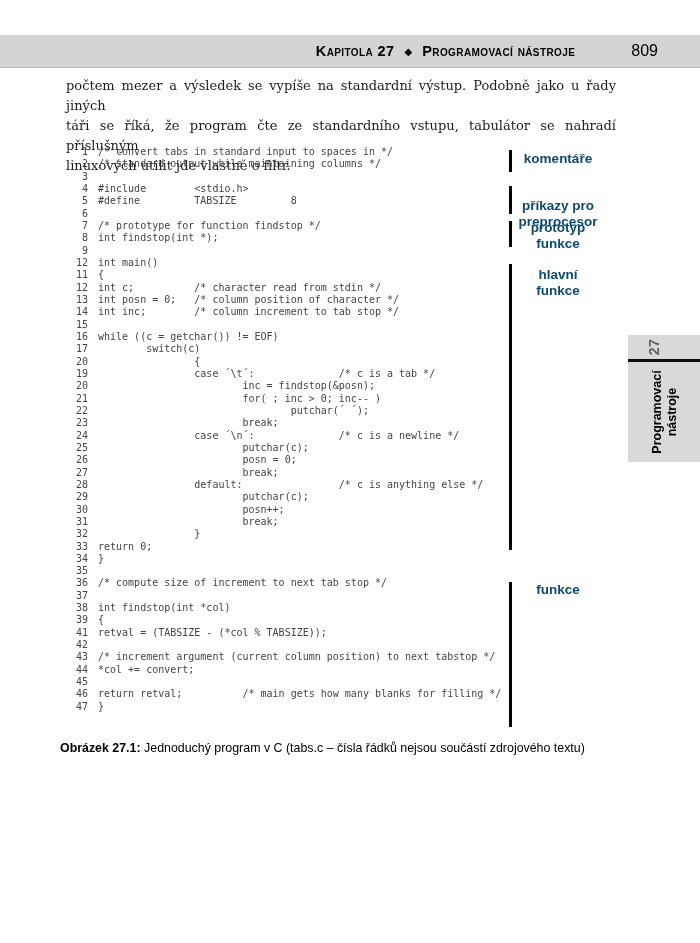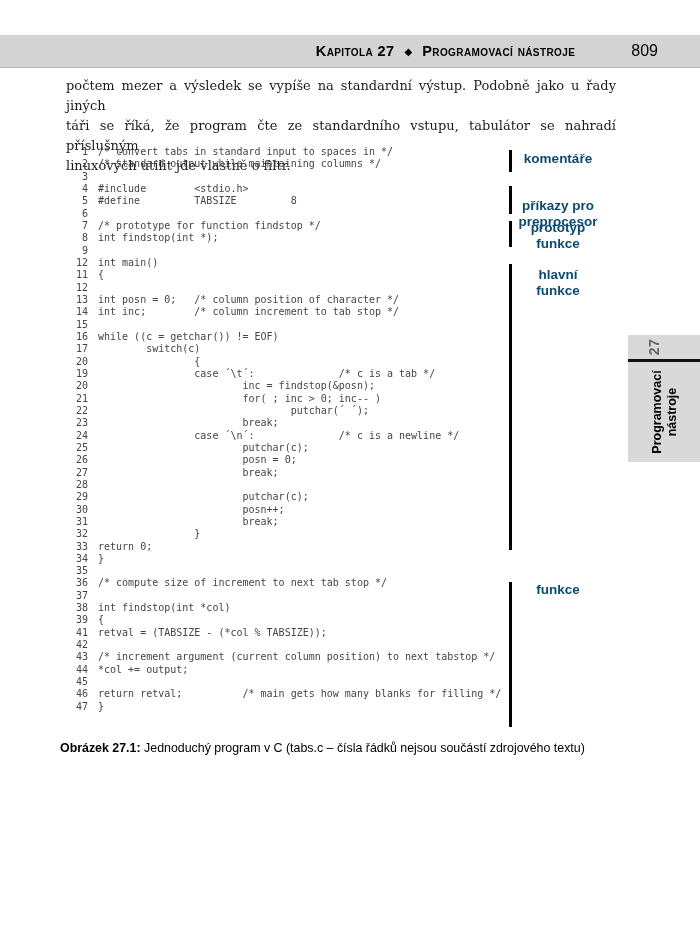--- a/index.html
+++ b/index.html
@@ -154,20 +154,21 @@
         <span class="codetext">int main()</span>
       </div>
 
       <div class="code-line">
         <span class="lineno">11</span>
         <span class="codetext">{</span>
       </div>
 
       <div class="code-line">
         <span class="lineno">12</span>
+        <span class="codetext">int c;          /* character read from stdin */</span>
       </div>
 
       <div class="code-line">
         <span class="lineno">13</span>
         <span class="codetext">int posn = 0;   /* column position of character */</span>
       </div>
 
       <div class="code-line">
         <span class="lineno">14</span>
         <span class="codetext">int inc;        /* column increment to tab stop */</span>
@@ -233,20 +234,21 @@
         <span class="codetext">                        posn = 0;</span>
       </div>
 
       <div class="code-line">
         <span class="lineno">27</span>
         <span class="codetext">                        break;</span>
       </div>
 
       <div class="code-line">
         <span class="lineno">28</span>
+        <span class="codetext">                default:                /* c is anything else */</span>
       </div>
 
       <div class="code-line">
         <span class="lineno">29</span>
         <span class="codetext">                        putchar(c);</span>
       </div>
 
       <div class="code-line">
         <span class="lineno">30</span>
         <span class="codetext">                        posn++;</span>
@@ -308,21 +310,21 @@
         <span class="codetext"></span>
       </div>
 
       <div class="code-line">
         <span class="lineno">43</span>
         <span class="codetext">/* increment argument (current column position) to next tabstop */</span>
       </div>
 
       <div class="code-line">
         <span class="lineno">44</span>
-        <span class="codetext">*col += output;</span>
+        <span class="codetext">*col += convert;</span>
       </div>
 
       <div class="code-line">
         <span class="lineno">45</span>
         <span class="codetext"></span>
       </div>
 
       <div class="code-line">
         <span class="lineno">46</span>
         <span class="codetext">return retval;          /* main gets how many blanks for filling */</span>

